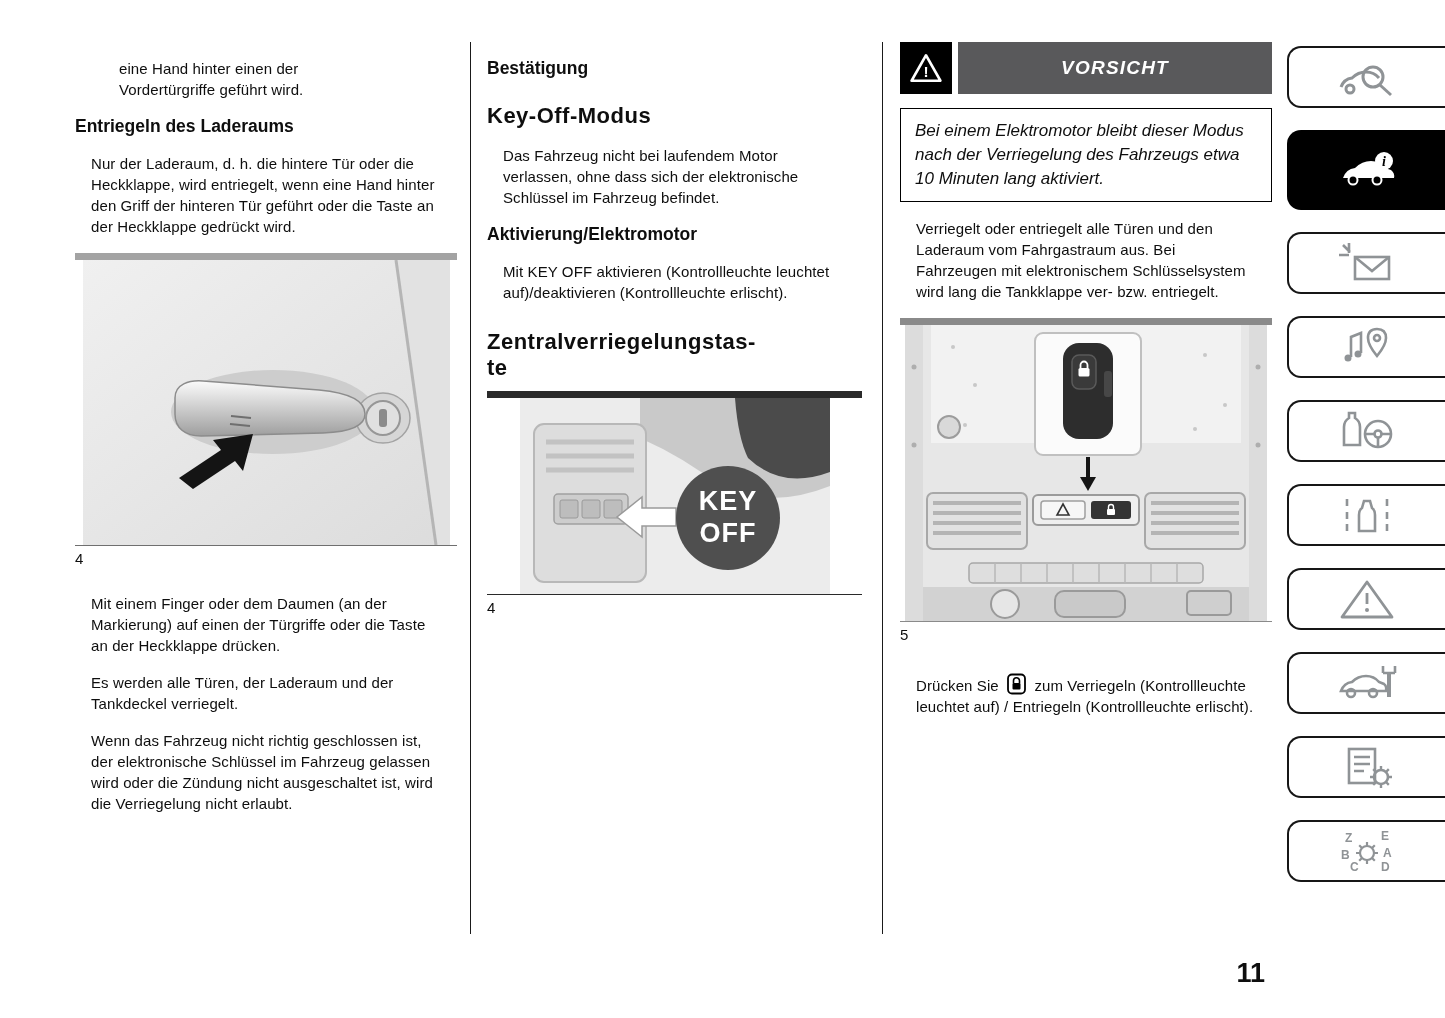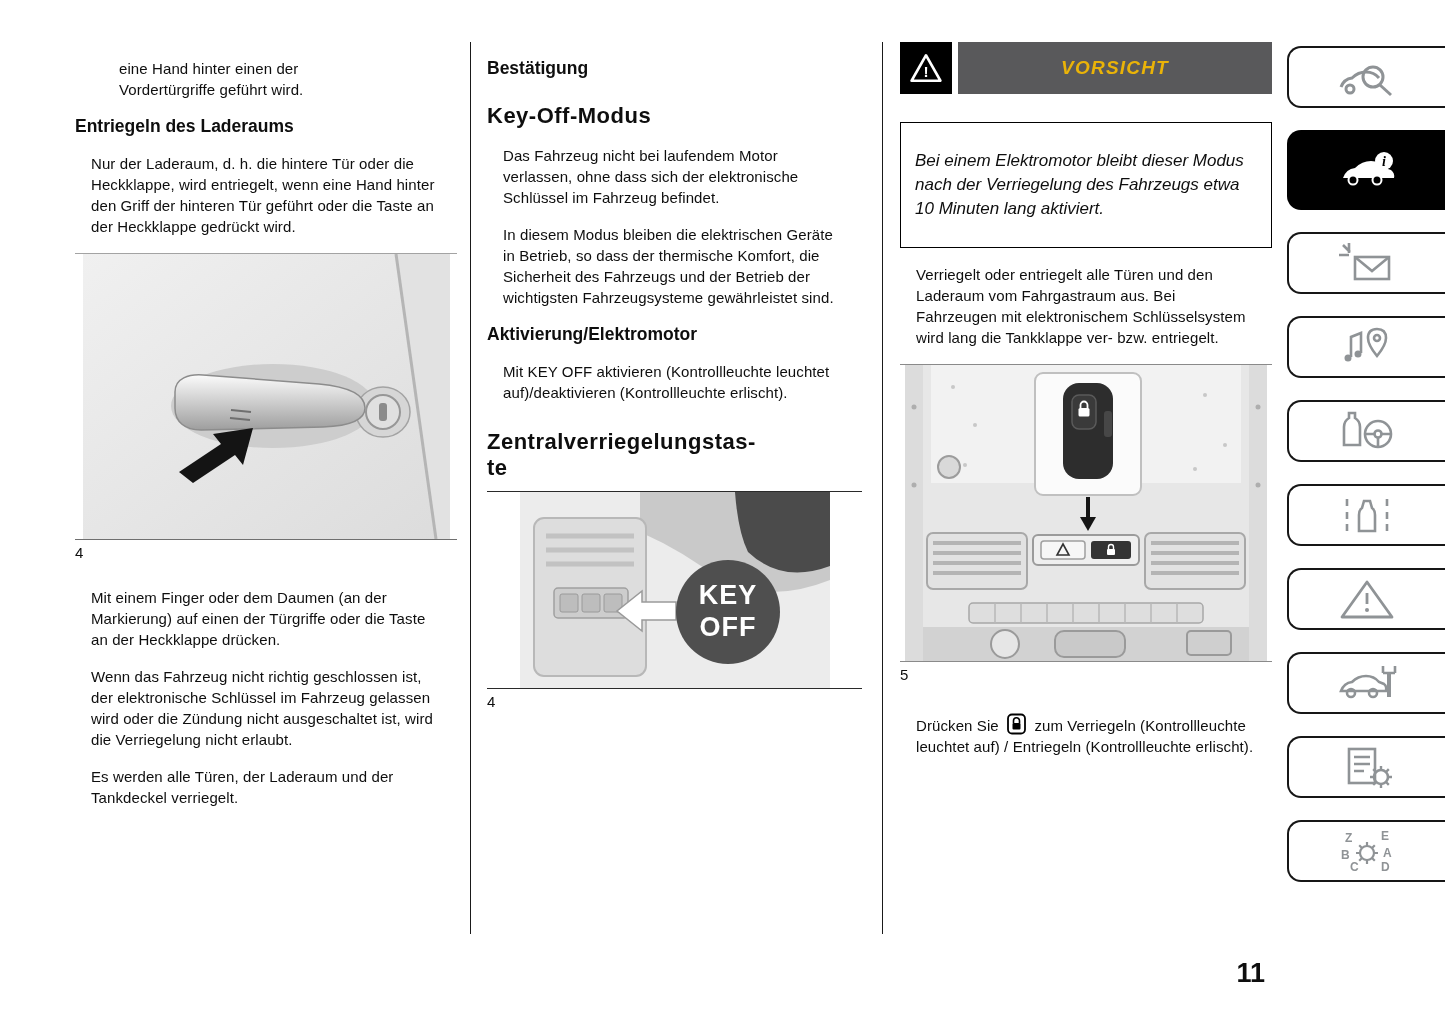--- a/index.html
+++ b/index.html
@@ -11,33 +11,33 @@
   .divider{position:absolute;top:42px;height:892px;width:1px;background:#1a1a1a}
   .col{position:absolute;top:42px}
   .col-left{left:75px;width:382px}
   .col-mid{left:487px;width:375px}
   .col-right{left:900px;width:372px}
   .body-text{font-size:15px;line-height:1.4;letter-spacing:.1px;margin:16px}
   .carryover{padding-left:28px;white-space:pre-line}
   h3.sub{font-size:17.5px;font-weight:700;margin:13px 0 3px}
   .big{font-size:22px;font-weight:700;letter-spacing:.5px;margin:24px 0 9px}
   .prewrap{white-space:pre-line}
-  .fig{border-top:1px solid #a3a3a3;border-bottom:1px solid #6f6f6f;margin-top:14px;
+  .fig{border-top:7px solid #a3a3a3;border-bottom:1px solid #6f6f6f;margin-top:14px;
        display:block;text-align:center;background:#fff}
   .fig svg{display:block;margin:0 auto}
   .fig-caption{font-size:15px;margin:4px 0 0;text-align:left}
   .mt26{margin-top:26px}
   .mt16{margin-top:16px}
   .mt30{margin-top:30px}
   
   .warn-bar{display:flex;height:52px;gap:6px}
   .warn-icon-box{width:52px;background:#000;display:flex;align-items:center;justify-content:center;flex:0 0 auto}
-  .warn-title-box{flex:1;background:#59595b;color:#eab308;display:flex;align-items:center;justify-content:center;
+  .warn-title-box{flex:1;background:#59595b;color:#ffffff;display:flex;align-items:center;justify-content:center;
     font-weight:700;font-style:italic;font-size:19px;letter-spacing:1.2px}
-  .warn-note{border:1px solid #000;margin-top:28px;padding:26px 14px;
+  .warn-note{border:1px solid #000;margin-top:14px;padding:10px 14px;
     font-style:italic;font-size:17px;line-height:1.42}
   .inline-lock{display:inline-block;vertical-align:-4px;margin:0 4px}
   
   .sidebar{position:absolute;top:46px;right:0;display:flex;flex-direction:column;gap:22px;align-items:flex-end}
   .side-item{width:158px;height:62px;border:2px solid #161616;border-right:none;
     border-radius:14px 0 0 14px;background:#fff;display:flex;align-items:center;justify-content:center}
   .side-item.active{background:#000;height:80px;border-color:#000}
   .page-number{position:absolute;right:180px;top:958px;font-size:27px;font-weight:700}
 </style>
 </head>
@@ -73,30 +73,29 @@
       <path d="M92 138 C92 124 106 120 120 121 L236 130 C268 133 282 141 282 154 C282 167 266 172 240 173 L118 176 C102 176 92 168 92 154 Z" fill="url(#handleg)" stroke="#8c8c8c" stroke-width="1.5"></path>
       <path d="M148 156 l20 2 M147 164 l20 2" stroke="#6f6f6f" stroke-width="2.2"></path>
       <circle cx="300" cy="158" r="17" fill="#e0e0e0" stroke="#979797" stroke-width="2"></circle>
       <rect x="296" y="149" width="8" height="18" rx="3" fill="#8b8b8b"></rect>
       <path d="M96,218 138,190 130,180 170,174 160,211 152,201 110,229 Z" fill="#141414"></path>
     </svg>
   </figure>
   <div class="fig-caption">4</div>
 
   <p class="body-text mt26">Mit einem Finger oder dem Daumen (an der Markierung) auf einen der Türgriffe oder die Taste an der Heckklappe drücken.</p>
+  <p class="body-text">Es werden alle Türen, der Laderaum und der Tankdeckel verriegelt.</p>
   <p class="body-text">Wenn das Fahrzeug nicht richtig geschlossen ist, der elektronische Schlüssel im Fahrzeug gelassen wird oder die Zündung nicht ausgeschaltet ist, wird die Verriegelung nicht erlaubt.</p>
-  <p class="body-text">Es werden alle Türen, der Laderaum und der Tankdeckel verriegelt.</p>
 </section>
 
 <section class="col col-mid">
   <h3 class="sub" style="margin-top:16px">Bestätigung</h3>
 
   <h2 class="big">Key-Off-Modus</h2>
   <p class="body-text">Das Fahrzeug nicht bei laufendem Motor verlassen, ohne dass sich der elektronische Schlüssel im Fahrzeug befindet.</p>
-  <p class="body-text">In diesem Modus bleiben die elektrischen Geräte in Betrieb, so dass der thermische Komfort, die Sicherheit des Fahrzeugs und der Betrieb der wichtigsten Fahrzeugsysteme gewährleistet sind.</p>
   <h3 class="sub" style="margin-top:3px">Aktivierung/Elektromotor</h3>
   <p class="body-text">Mit KEY OFF aktivieren (Kontrollleuchte leuchtet auf)/deaktivieren (Kontrollleuchte erlischt).</p>
 
   <h2 class="big prewrap" style="margin-top:26px">Zentralverriegelungstas-
 te</h2>
 
   <figure class="fig" style="margin-top:10px;border-color:#2a2a2a">
     <svg width="310" height="196" viewBox="0 0 310 196">
       <rect width="310" height="196" fill="#ececec"></rect>
       <path d="M120 0 H310 V88 Q250 112 200 88 Q165 60 120 40 Z" fill="#c9c9c9"></path>

